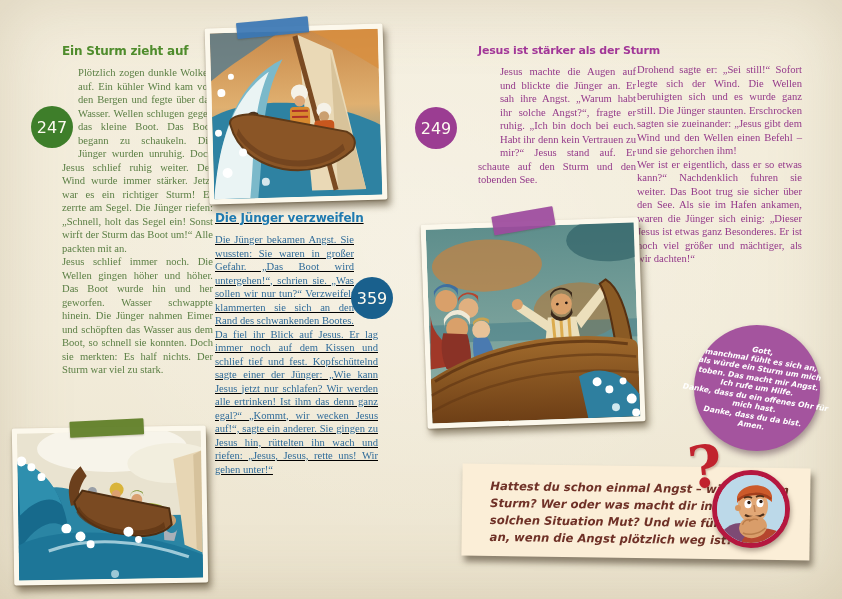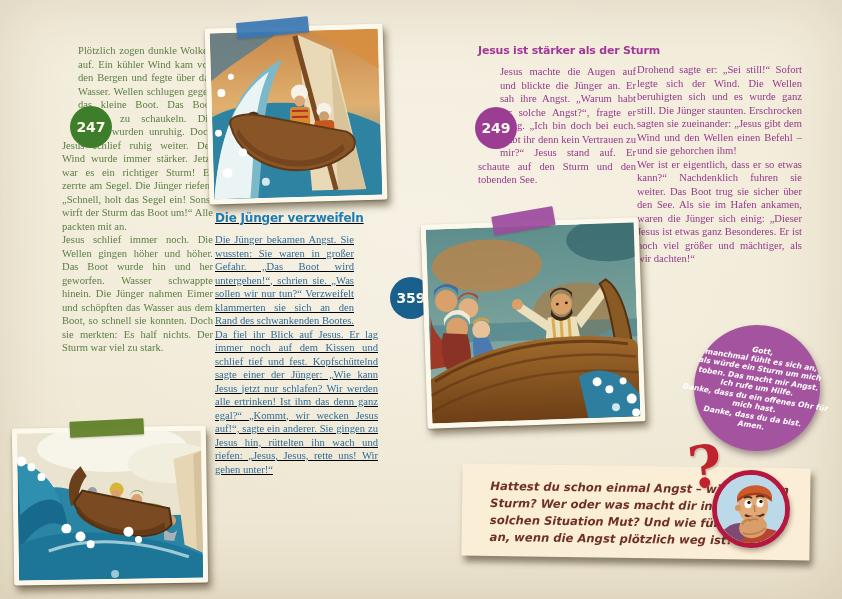--- a/index.html
+++ b/index.html
@@ -31,25 +31,25 @@
   #col-r2 p{color:#94398a;}
   .spacer-l{float:left;}
   .spacer-r{float:right;}
   #sp247{width:16px;height:46px;margin-top:40px;}
   #sp248{width:30px;height:46px;margin-top:40px;margin-right:-6px;}
   #sp249{width:22px;height:46px;margin-top:41px;}
   
   .badge{
     position:absolute;width:42px;height:42px;border-radius:50%;
     display:flex;align-items:center;justify-content:center;
-    font-family:"DejaVu Sans",sans-serif;font-weight:bold;font-size:14px;color:#fdfaf0;margin-left:39px;
+    font-family:"DejaVu Sans",sans-serif;font-weight:normal;font-size:16px;color:#fdfaf0;
   }
   #badge-247{left:31px;top:106px;background:#3e7e2a;}
   #badge-248{left:351px;top:277px;background:#19608d;}
-  #badge-249{left:436px;top:107px;background:#9b3d92;}
+  #badge-249{left:415px;top:107px;background:#9b3d92;}
   
   .card{
     position:absolute;background:#fcf8ec;padding:5px;border-radius:2px;
     box-shadow:3px 6px 7px rgba(70,55,30,.55), 0 1px 2px rgba(70,55,30,.4);
   }
   .card svg{display:block;}
   #card-1{left:207px;top:26px;transform:rotate(-1.6deg);}
   #card-2{left:13px;top:427px;transform:rotate(-0.9deg);}
   #card-3{left:424px;top:221px;transform:rotate(-2deg);}
   .tape{position:absolute;border-radius:1px;opacity:.92;box-shadow:0 1px 2px rgba(60,40,20,.25);}
@@ -89,20 +89,21 @@
     color:#c1232e;transform:rotate(-6deg);
     text-shadow:1px 2px 2px rgba(90,30,20,.25);
   }
 </style>
 </head>
 <body>
 
 <div class="spread">
 
   <div class="col" id="col-left">
+    <h2>Ein Sturm zieht auf</h2>
     <span class="spacer-l" id="sp247"></span>
     <p>Plötzlich zogen dunkle Wolken auf. Ein kühler Wind kam von den Bergen und fegte über das Wasser. Wellen schlugen gegen das kleine Boot. Das Boot begann zu schaukeln. Die Jünger wurden unruhig. Doch Jesus schlief ruhig weiter. Der Wind wurde immer stärker. Jetzt war es ein richtiger Sturm! Er zerrte am Segel. Die Jünger riefen: „Schnell, holt das Segel ein! Sonst wirft der Sturm das Boot um!“ Alle packten mit an.</p>
     <p>Jesus schlief immer noch. Die Wellen gingen höher und höher. Das Boot wurde hin und her geworfen. Wasser schwappte hinein. Die Jünger nahmen Eimer und schöpften das Wasser aus dem Boot, so schnell sie konnten. Doch sie merkten: Es half nichts. Der Sturm war viel zu stark.</p>
   </div>
   <div class="badge" id="badge-247">247</div>
 
   <div class="card" id="card-1">
     <div class="tape" id="tape-1"></div>
     <svg width="168" height="166" viewBox="0 0 168 166">
       <defs>

